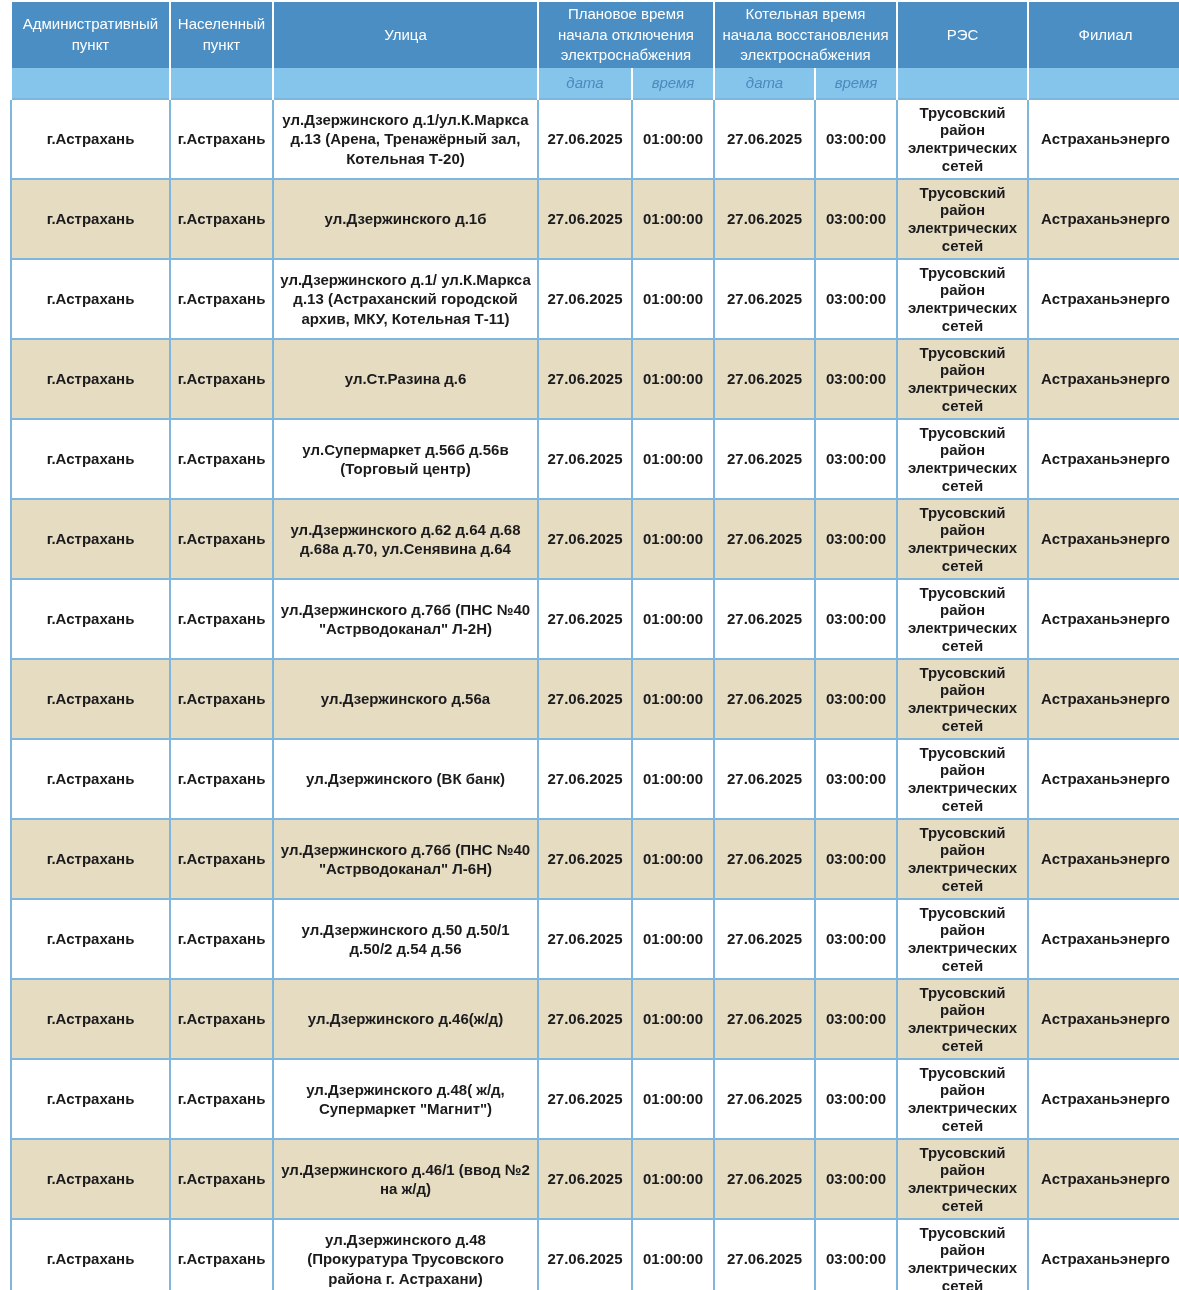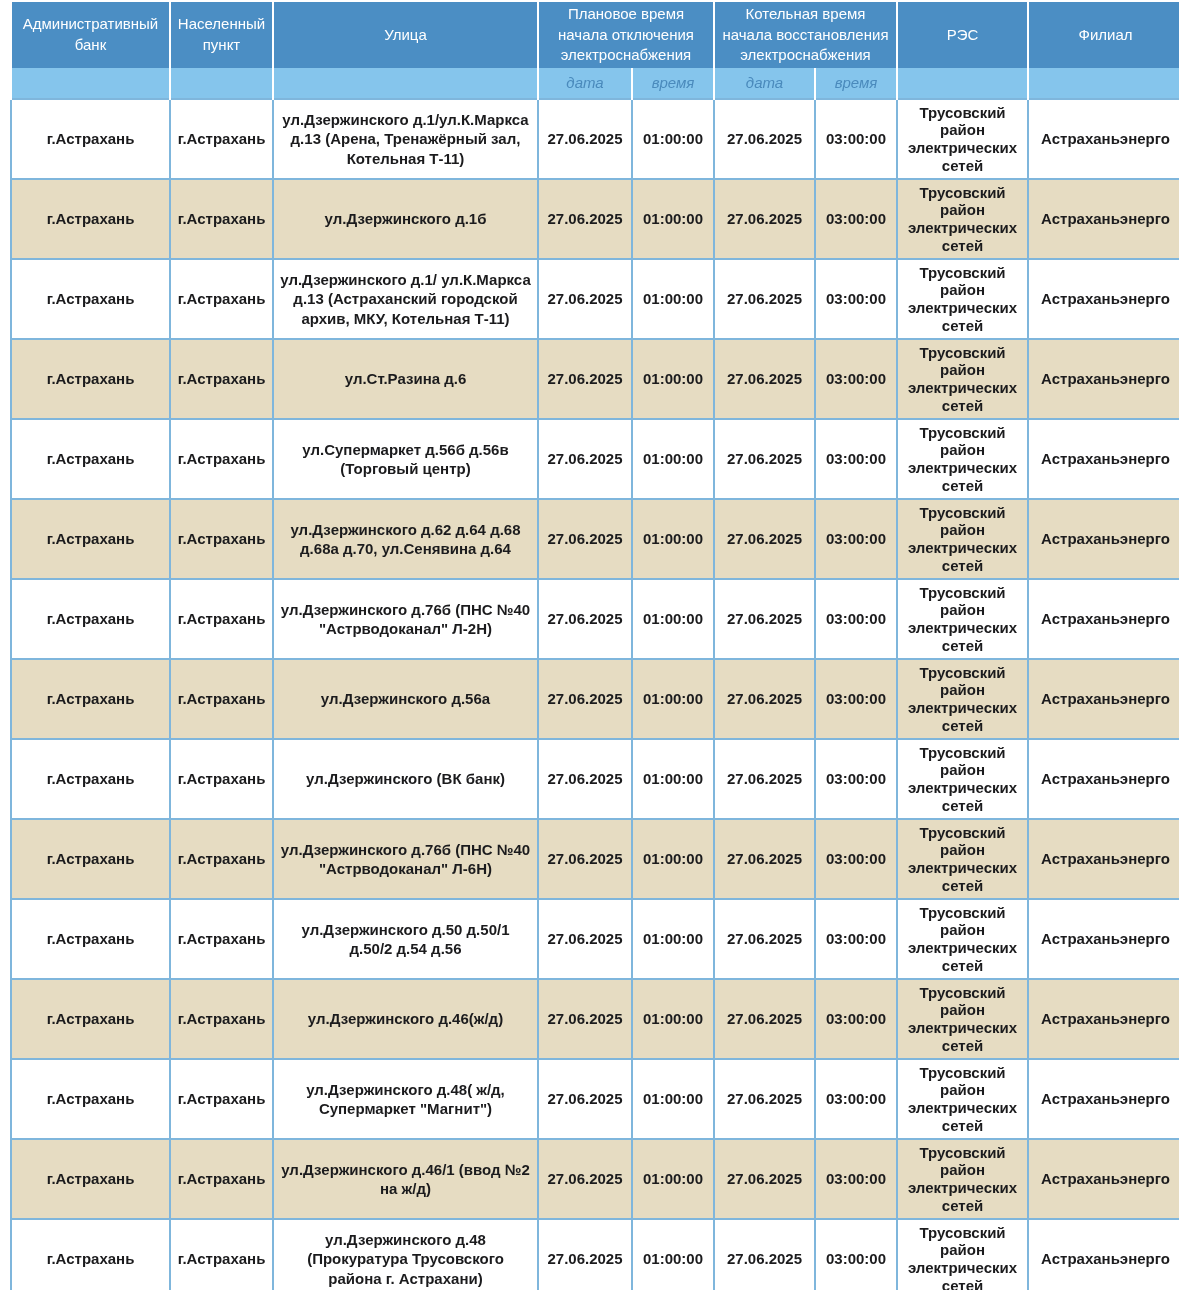--- a/index.html
+++ b/index.html
@@ -56,21 +56,21 @@
         <col class="c3">
       <col class="c4">
         <col class="c5">
         <col class="c6">
       <col class="c7">
         <col class="c8">
         <col class="c9">
     </colgroup>
     <thead>
       <tr class="main">
-        <th>Административный банк</th>
+        <th>Административный пункт</th>
         <th>Населенный пункт</th>
         <th>Улица</th>
         <th colspan="2">Плановое время начала отключения электроснабжения</th>
         <th colspan="2">Котельная время начала восстановления электроснабжения</th>
         <th>РЭС</th>
         <th>Филиал</th>
       </tr>
       <tr class="sub">
         <th></th>
         <th></th>
@@ -80,21 +80,21 @@
         <th>дата</th>
         <th>время</th>
         <th></th>
         <th></th>
       </tr>
     </thead>
     <tbody>
         <tr>
     <td class="c-district">г.Астрахань</td>
     <td class="c-settlement">г.Астрахань</td>
-    <td class="c-street">ул.Дзержинского д.1/ул.К.Маркса д.13 (Арена, Тренажёрный зал, Котельная Т-11)</td>
+    <td class="c-street">ул.Дзержинского д.1/ул.К.Маркса д.13 (Арена, Тренажёрный зал, Котельная Т-20)</td>
     <td class="c-date">27.06.2025</td>
     <td class="c-time">01:00:00</td>
     <td class="c-date">27.06.2025</td>
     <td class="c-time">03:00:00</td>
     <td class="c-res">Трусовский район электрических сетей</td>
     <td class="c-branch">Астраханьэнерго</td>
   </tr>
         <tr class="alt">
     <td class="c-district">г.Астрахань</td>
     <td class="c-settlement">г.Астрахань</td>

